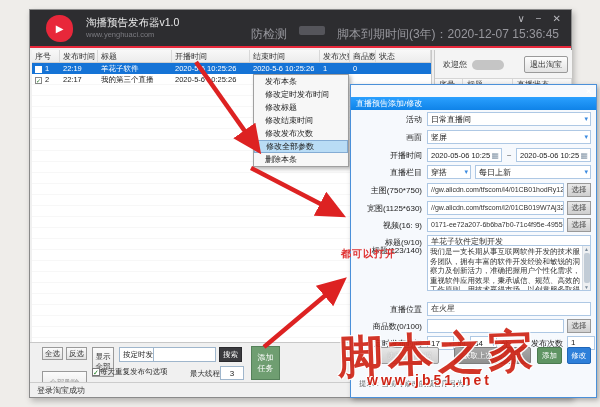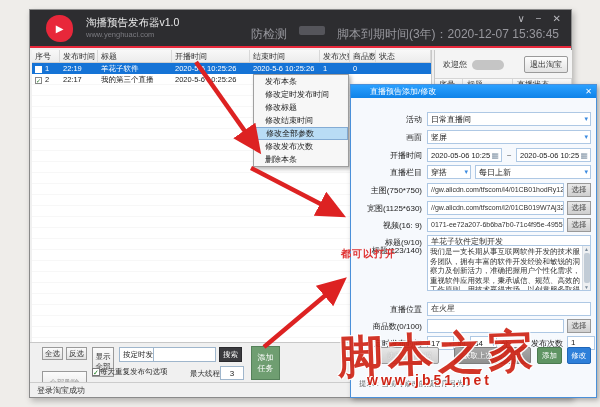--- a/index.html
+++ b/index.html
@@ -51,21 +51,21 @@
 .thread-label{position:absolute;left:160px;top:26px;font-size:7.5px;color:#333}
 .thread-input{position:absolute;left:190px;top:23px;width:24px;height:14px;background:#fff;border:1px solid #9fb6cc;font-size:8px;text-align:center;line-height:13px;color:#222}
 .btn-addtask{left:221px;top:3px;width:29px;height:34px;background:#6f9e71;border:1px solid #55815a;color:#fff;font-size:8px;line-height:11px;padding:2px}
 .status-bar{position:absolute;left:0;bottom:0;width:541px;height:15px;border-top:1px solid #cccccc;background:#f0f0f0;font-size:8px;color:#333;padding:2px 0 0 7px}
 
 .context-menu{position:absolute;left:253px;top:74px;width:96px;background:#f7f7f7;border:1px solid #a0a0a0;box-shadow:2px 2px 4px rgba(0,0,0,.3);z-index:10}
 .menu-item{height:13px;line-height:13px;font-size:8px;color:#222;padding-left:11px;cursor:pointer;white-space:nowrap}
 .menu-item.hl{background:#b9dcf5;border:1px solid #84acd4;line-height:11px}
 
 .dialog{position:absolute;left:350px;top:84px;width:247px;height:314px;background:#f6f9fd;border:1px solid #4a90d9;box-shadow:2px 2px 5px rgba(0,0,0,.3);z-index:20}
-.dialog-title{position:absolute;left:0;top:0;width:100%;height:13px;background:linear-gradient(#2aa0ff,#0f83e8);color:#fff;font-size:8px;line-height:13px;padding-left:19px}
+.dialog-title{position:absolute;left:0;top:12px;width:100%;height:13px;background:linear-gradient(#2aa0ff,#0f83e8);color:#fff;font-size:8px;line-height:13px;padding-left:5px}
 .dialog-close{position:absolute;right:4px;top:0;color:#fff;font-size:8px;line-height:13px;cursor:pointer}
 .drow{position:absolute;left:4px;right:5px;height:26px;display:flex;align-items:center}
 .dlabel{width:72px;text-align:right;padding-right:5px;font-size:8px;color:#222;white-space:nowrap;flex:none}
 .combo{flex:1;height:14px;background:#fff;border:1px solid #aec8e4;display:flex;align-items:center;font-size:8px;color:#222;padding-left:3px;overflow:hidden;white-space:nowrap}
 .combo .arr{margin-left:auto;color:#3c8be0;font-size:7px;padding-right:2px;flex:none}
 .combo.small{flex:none;width:44px;margin-right:4px}
 .dtfield{flex:1;height:14px;background:#fff;border:1px solid #aec8e4;display:flex;align-items:center;font-size:7.5px;color:#222;padding-left:3px;overflow:hidden;white-space:nowrap}
 .dtfield .cal{margin-left:auto;color:#8899aa;font-size:8px;padding-right:2px;flex:none}
 .range-sep{flex:none;width:14px;text-align:center;font-size:8px;color:#444}
 .dinput{flex:1;height:14px;background:#fff;border:1px solid #aec8e4;font-size:7px;color:#333;line-height:12px;padding-left:3px;overflow:hidden;white-space:nowrap}
@@ -184,22 +184,22 @@
       <div class="sbtn btn-addtask">添加任务</div>
     </div>
     <div class="status-bar">登录淘宝成功</div>
   </div>
 
   <div class="context-menu">
     <div class="menu-item">发布本条</div>
     <div class="menu-item">修改定时发布时间</div>
     <div class="menu-item">修改标题</div>
     <div class="menu-item">修改结束时间</div>
+    <div class="menu-item">修改发布次数</div>
     <div class="menu-item hl">修改全部参数</div>
-    <div class="menu-item">修改发布次数</div>
     <div class="menu-item">删除本条</div>
   </div>
 
   <div class="dialog">
     <div class="dialog-title">直播预告添加/修改</div>
     <div class="dialog-close">✕</div>
 
     <div class="drow" style="top:21px">
       <div class="dlabel">活动</div>
       <div class="combo">

